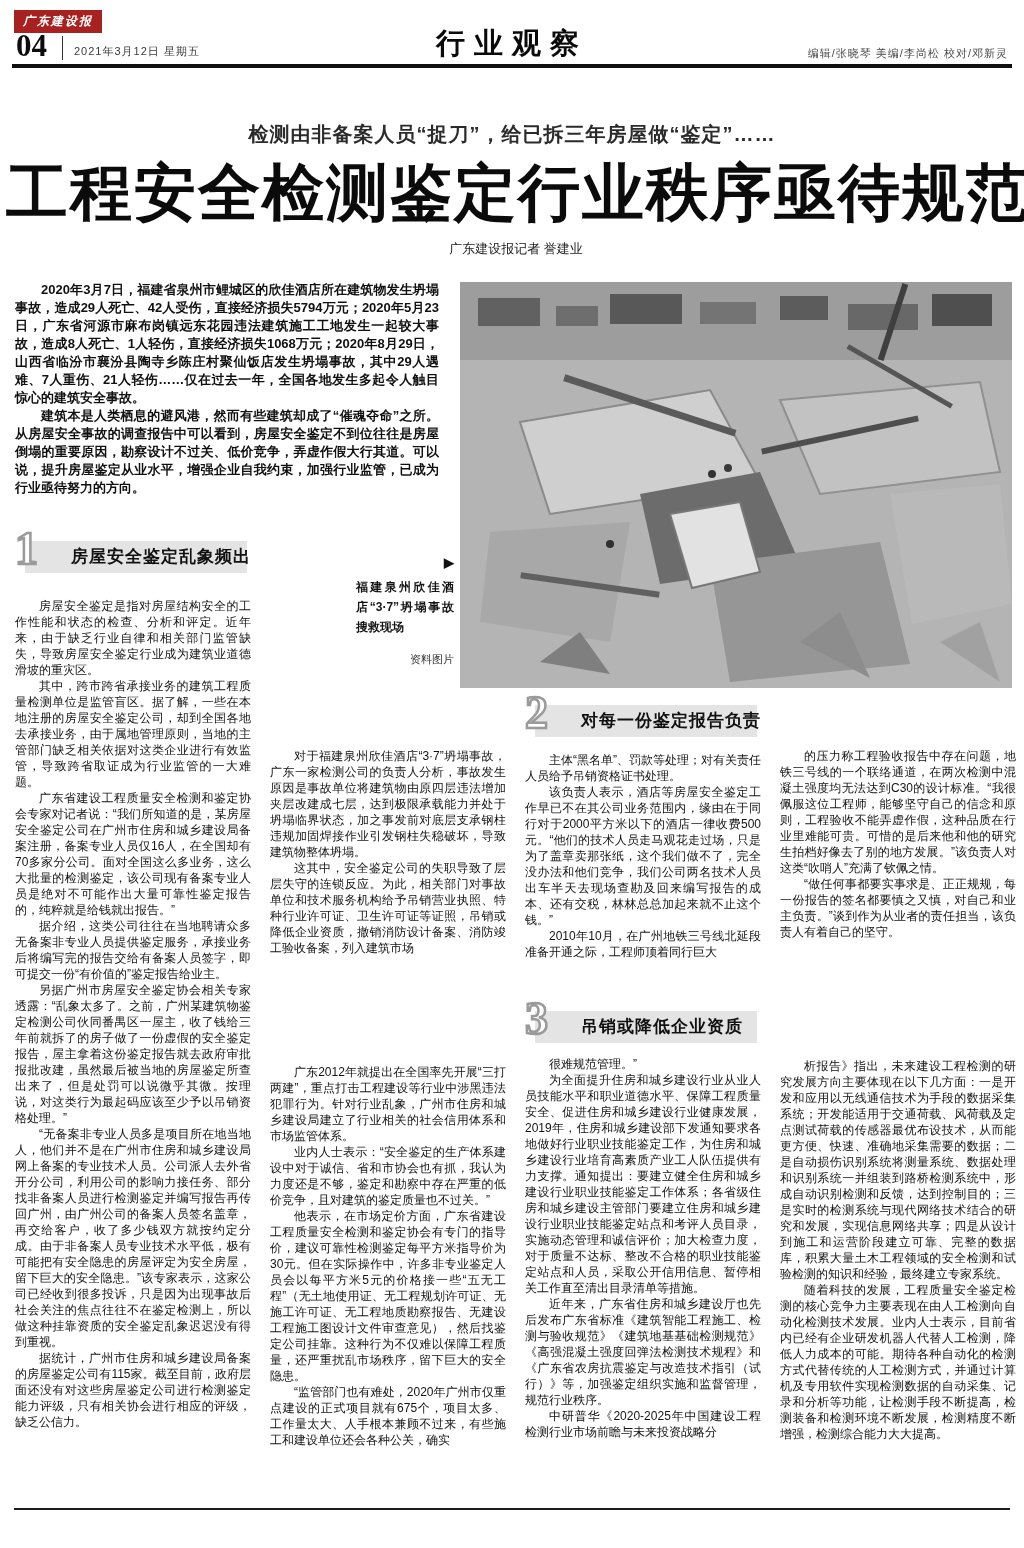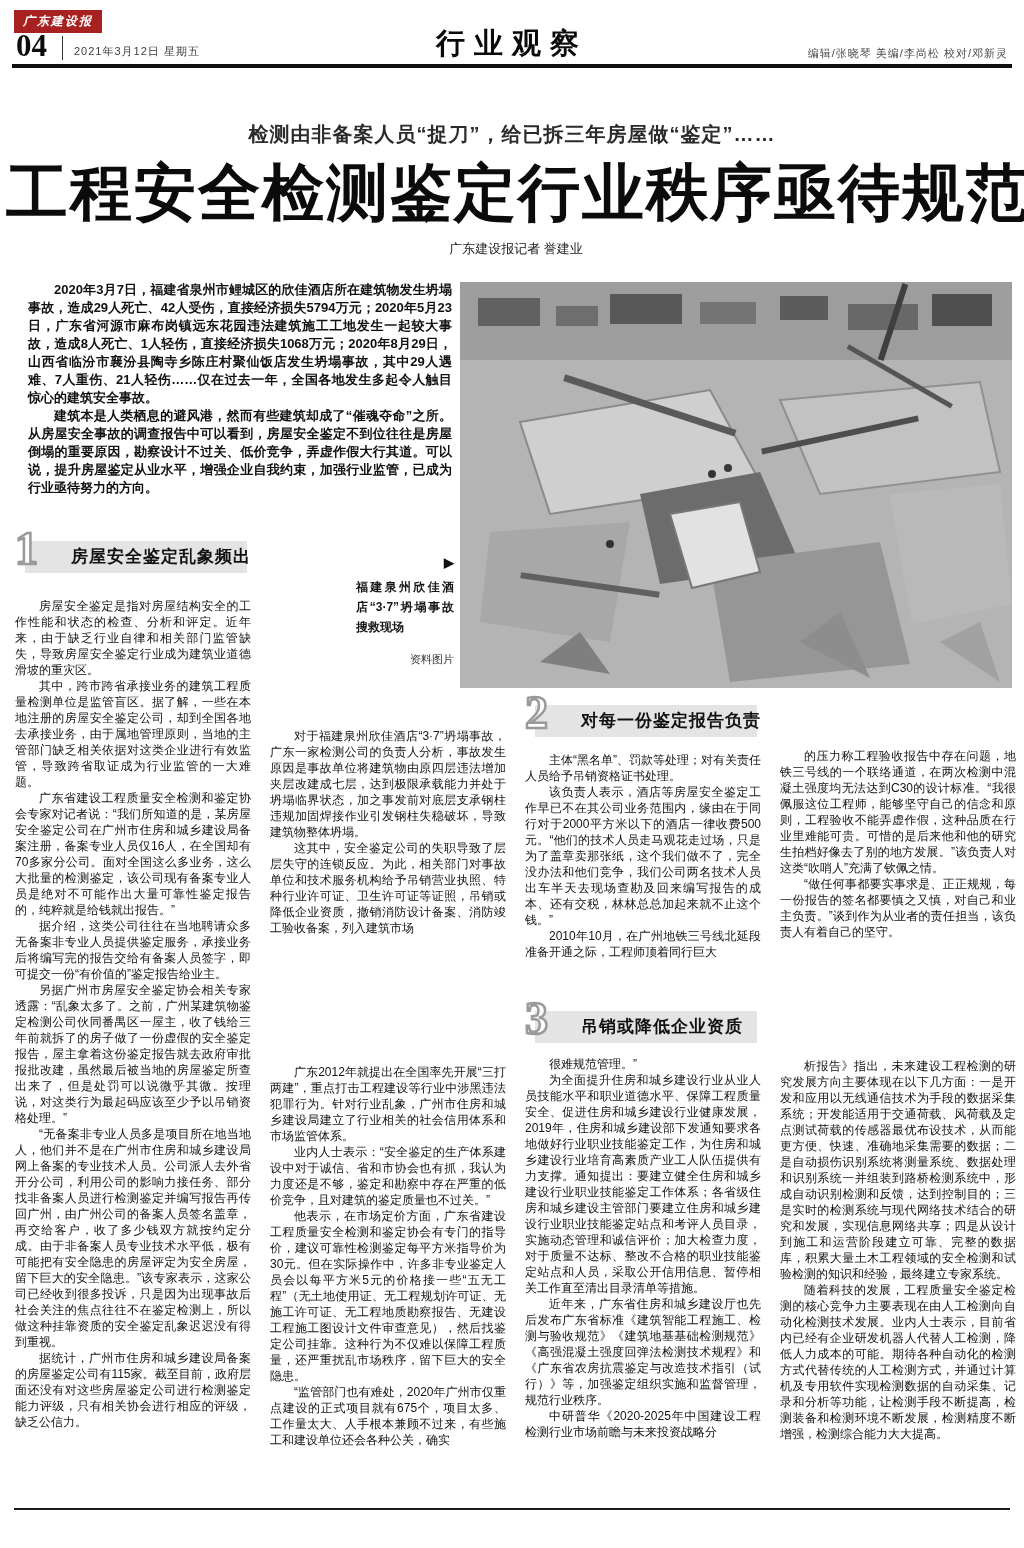--- a/index.html
+++ b/index.html
@@ -33,21 +33,21 @@
   }
   .main-title {
     position:absolute; top:151px; left:6px; right:6px; text-align:center;
     font-size:62px; font-weight:900; font-family:"Liberation Serif", serif;
     letter-spacing:2px; color:#0b0b0b; white-space:nowrap;
   }
   .byline { position:absolute; top:240px; left:8px; right:0; text-align:center; font-size:13px; color:#222; }
 
   
   .intro {
-    position:absolute; left:28px; top:281px; width:424px;
+    position:absolute; left:15px; top:281px; width:424px;
     font-size:13px; font-weight:bold; line-height:18px; text-align:justify; color:#101010;
   }
   .intro p { margin:0; text-indent:2em; }
 
   
   .photo { position:absolute; left:460px; top:282px; width:552px; height:406px; background:#b4b4b4; }
   .photo svg { display:block; width:100%; height:100%; }
 
   .caption {
     position:absolute; left:356px; top:556px; width:98px;
@@ -72,21 +72,21 @@
   #sec2 { left:525px; top:692px; }
   #sec3 { left:525px; top:998px; }
 
   
   .col {
     position:absolute; width:236px; font-size:12px; line-height:16px;
     text-align:justify; color:#121212;
   }
   .col p { margin:0; text-indent:2em; }
   #col1  { left:15px;  top:598px;  }
-  #col2a { left:270px; top:728px;  }
+  #col2a { left:270px; top:748px;  }
   #col2b { left:270px; top:1064px; }
   #col3a { left:525px; top:752px;  }
   #col3b { left:525px; top:1056px; }
   #col4a { left:780px; top:748px;  }
   #col4b { left:780px; top:1058px; }
 
   .bottom-rule { position:absolute; left:14px; right:14px; top:1508px; height:2px; background:#1c1c1c; }
 </style>
 </head>
 <body>

